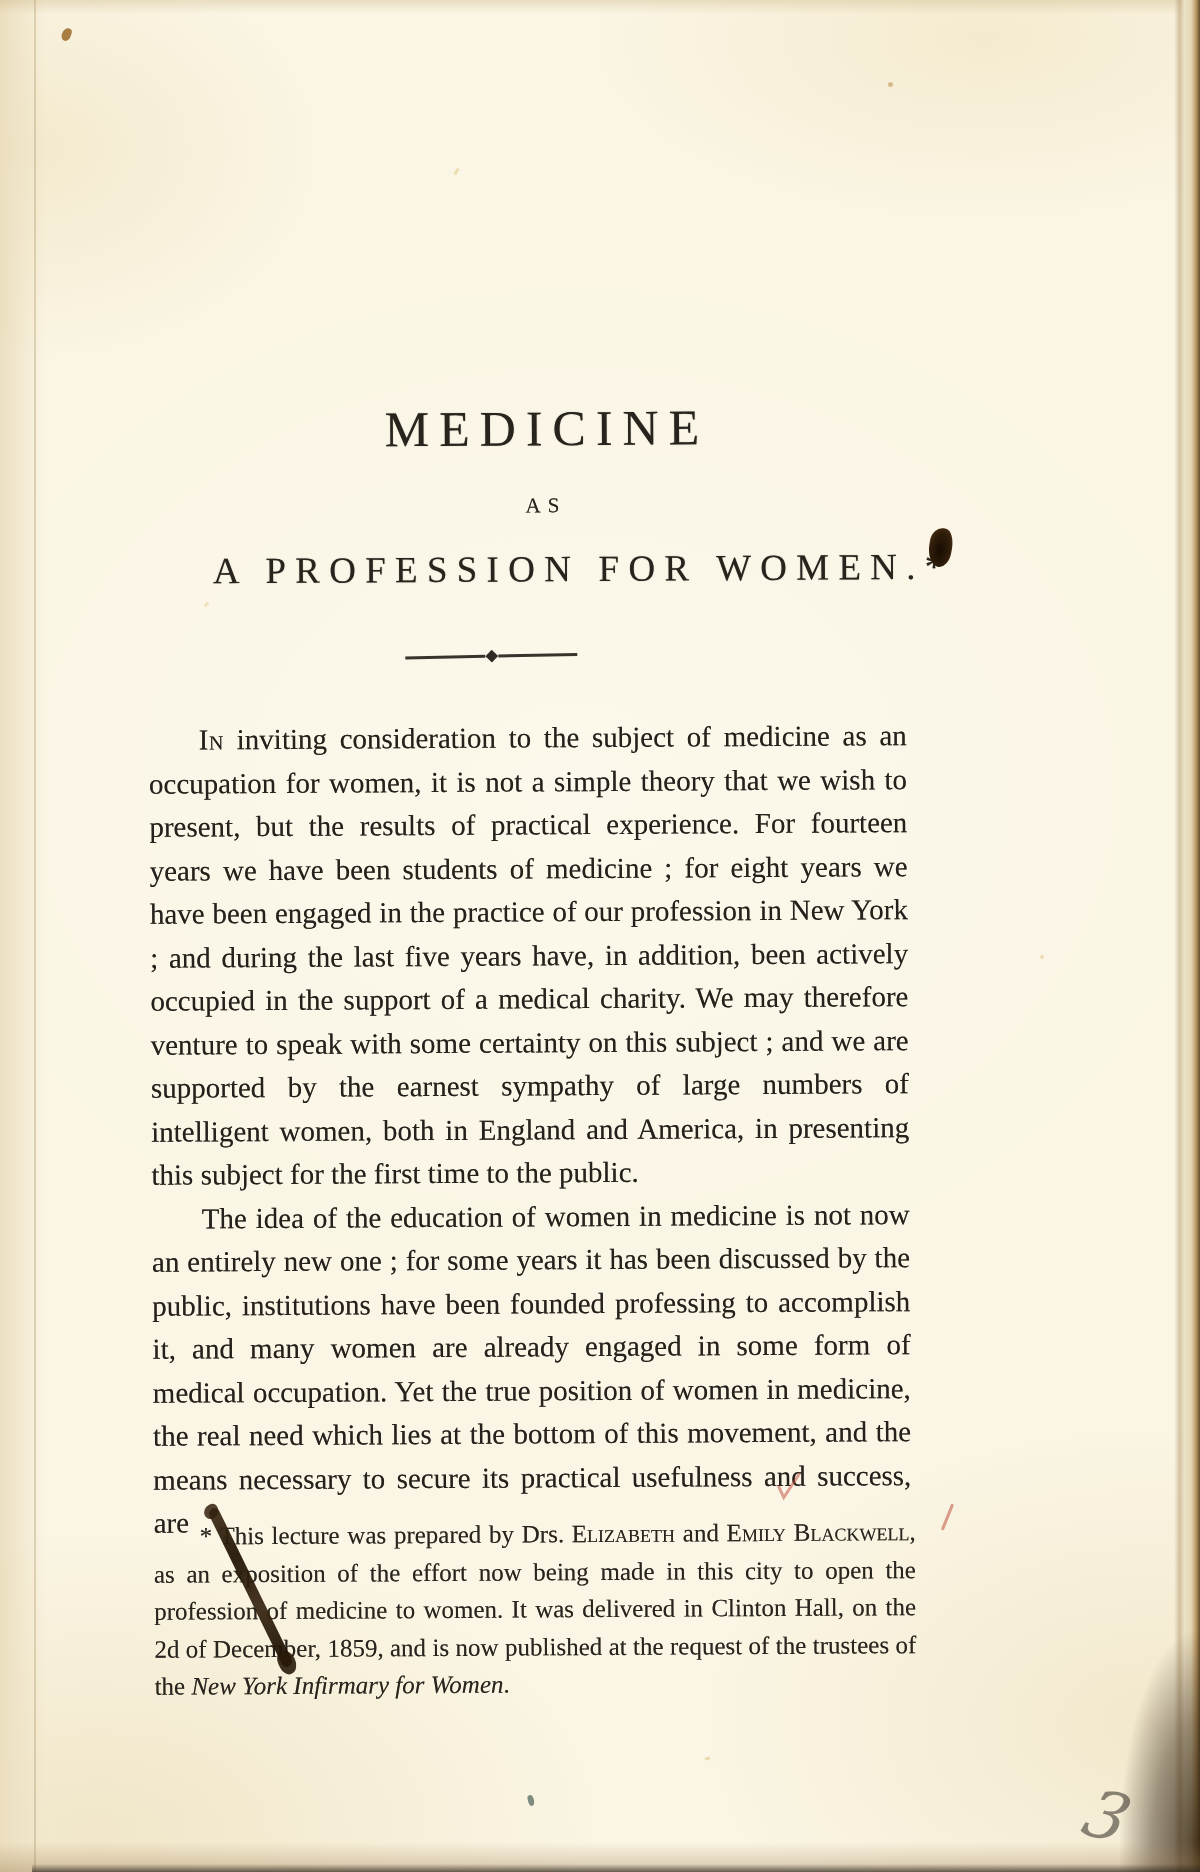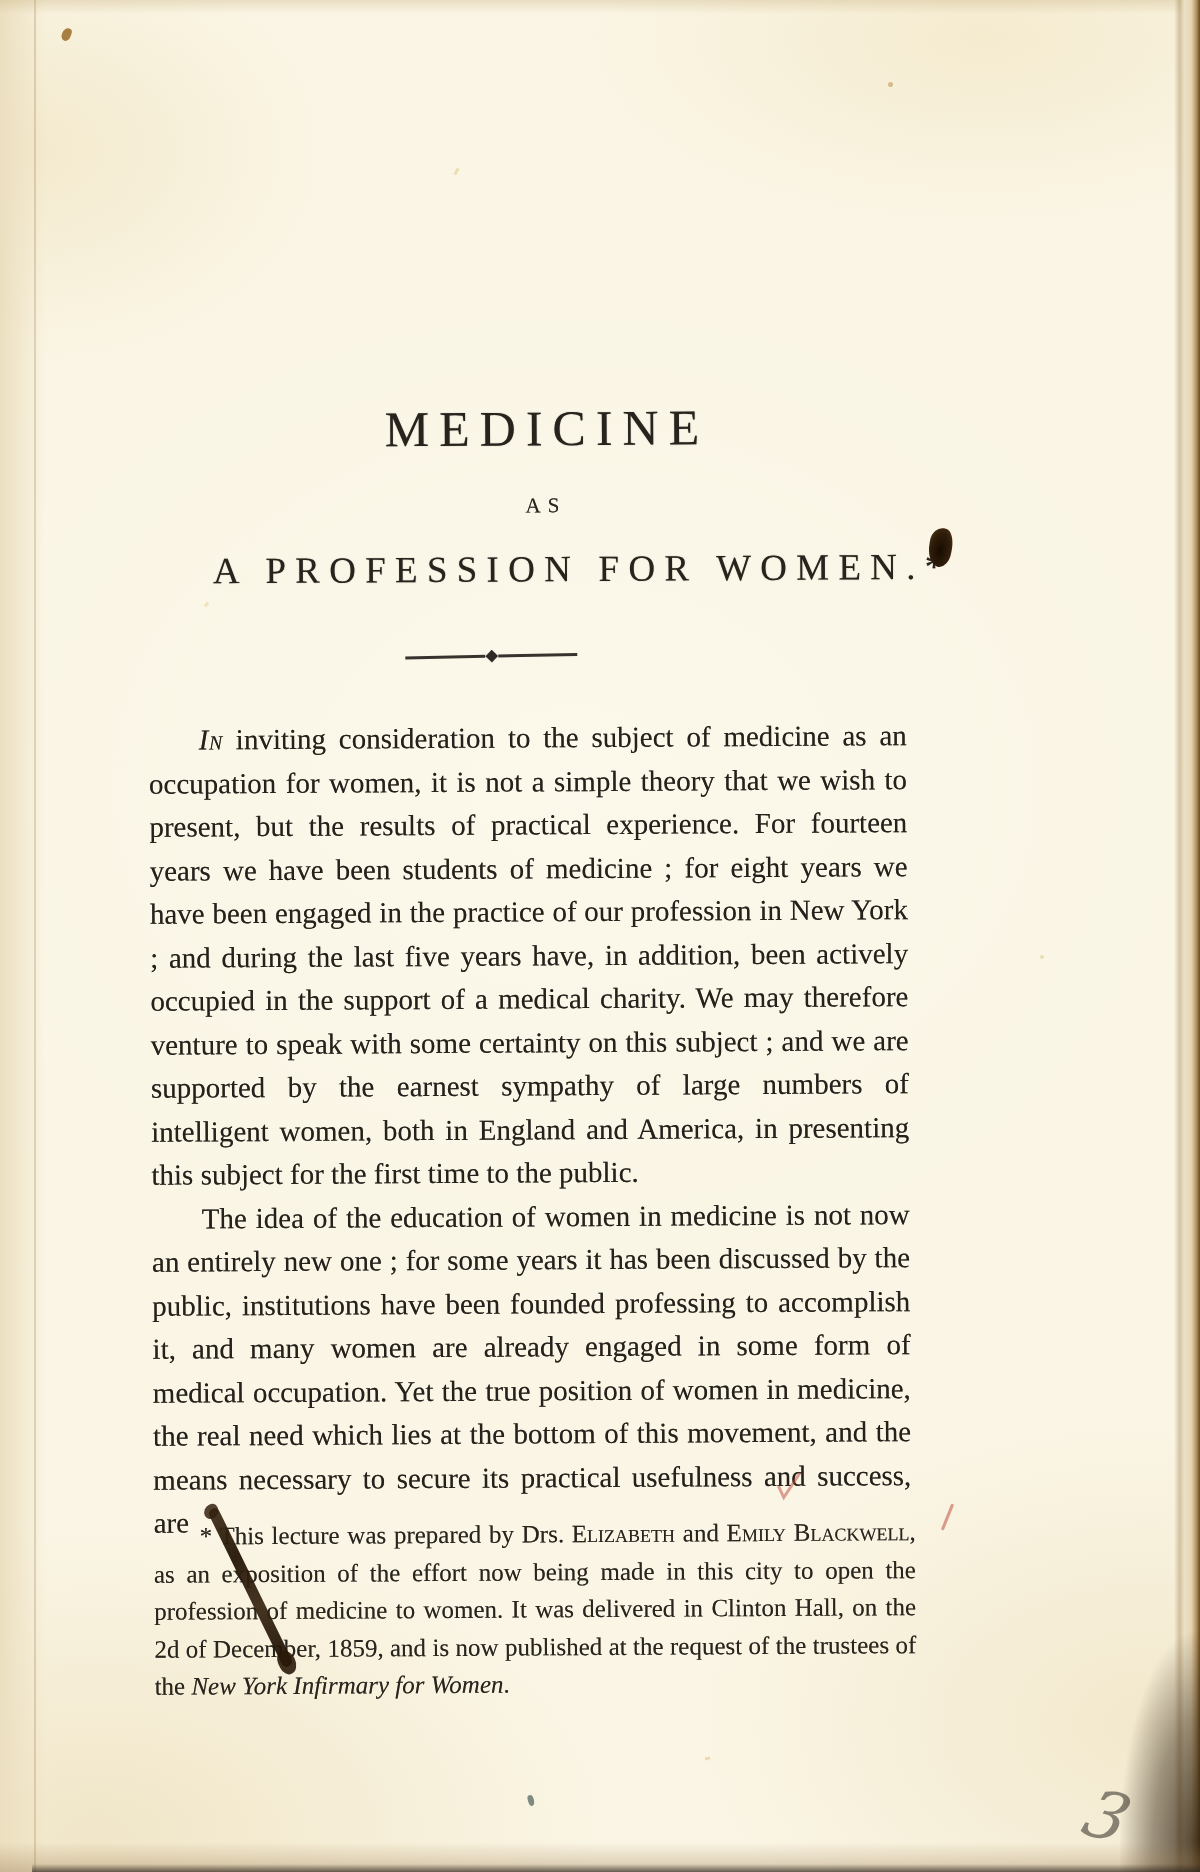--- a/index.html
+++ b/index.html
@@ -75,21 +75,21 @@
   .divider .line { flex:1; height:3px; background:#37342e; }
   .divider .diamond { width:9px; height:9px; background:#2e2b26; transform:rotate(45deg); margin:0 2px; flex:none; }
 
   
   .body-text {
     position:absolute; left:150px; top:716px; width:758px;
     font-size:29px; line-height:43.5px; text-align:justify;
     color:#25211c; text-shadow:0 0 0.5px rgba(35,28,18,0.55);
   }
   .body-text p { margin:0; text-indent:50px; }
-  .lead-sc { font-variant:small-caps; letter-spacing:0.02em;font-style:italic; }
+  .lead-sc { font-variant:small-caps; letter-spacing:0.02em; }
 
   
   .footnote {
     position:absolute; left:150px; top:1515px; width:762px;
     font-size:25px; line-height:37.5px; text-align:justify;
     color:#28241e; text-shadow:0 0 0.4px rgba(35,28,18,0.5);
   }
   .footnote p { margin:0; text-indent:46px; }
   .sc { font-variant:small-caps; }
   .it { font-style:italic; }

